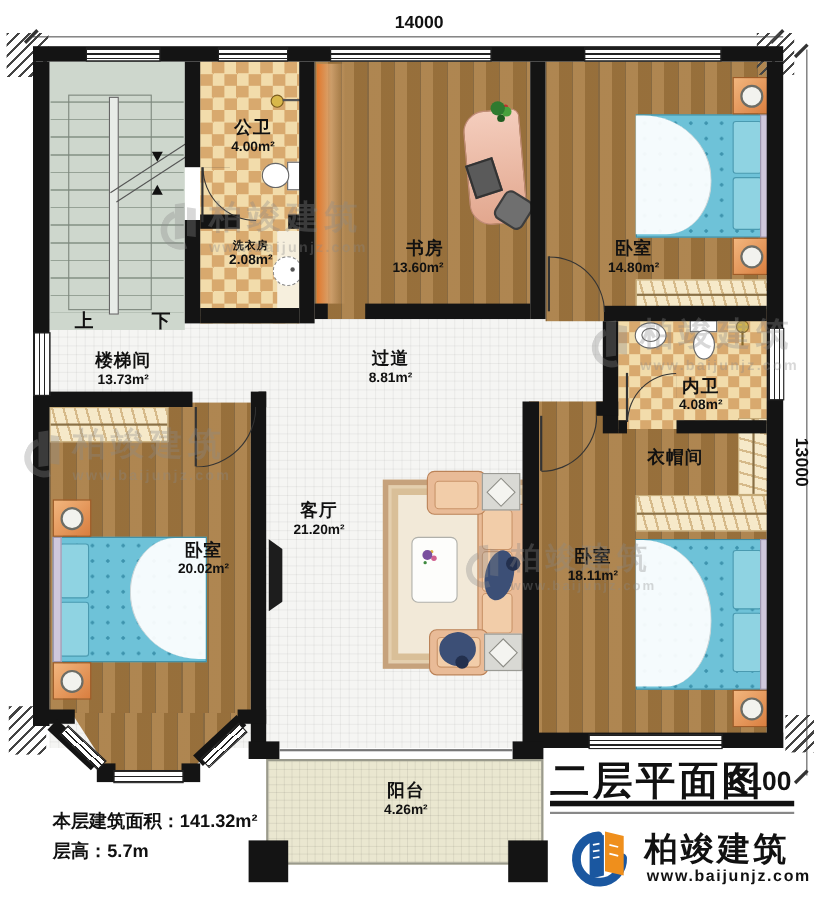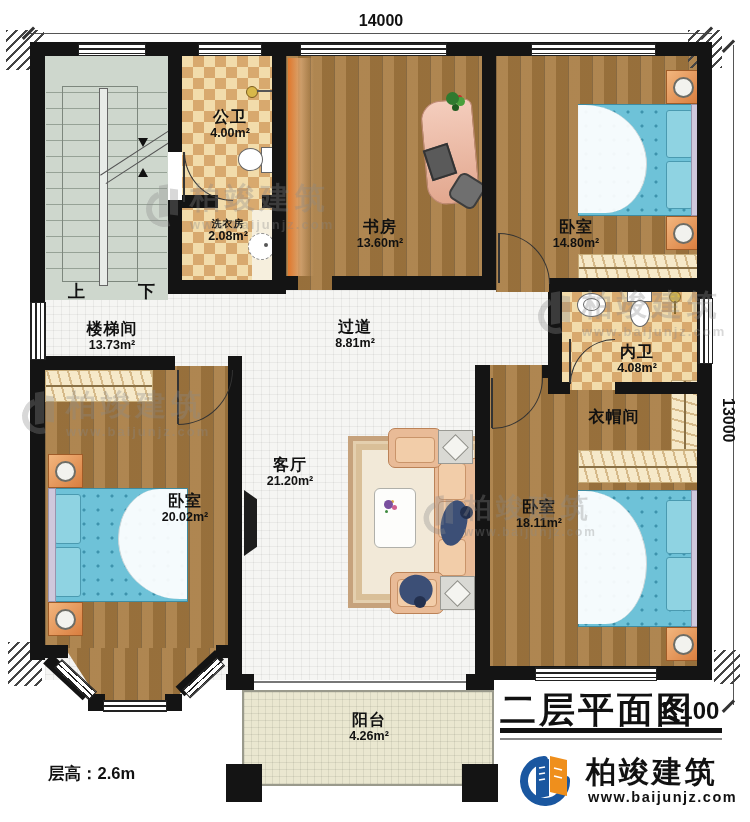--- a/index.html
+++ b/index.html
@@ -273,21 +273,21 @@
       <div class="rarea">13.73m²</div>
     </div>
   <div class="rlabel" style="left:230px;top:108px;">
     <div class="rname">公卫</div>
       <div class="rarea">4.00m²</div>
     </div>
   <div class="rlabel" style="left:228px;top:218px;">
     <div class="rname" style="font-size:10px">洗衣房</div>
       <div class="rarea">2.08m²</div>
     </div>
-  <div class="rlabel" style="left:380px;top:218px;">
+  <div class="rlabel" style="left:380px;top:218px;text-align:right;">
     <div class="rname">书房</div>
       <div class="rarea">13.60m²</div>
     </div>
   <div class="rlabel" style="left:576px;top:218px;">
     <div class="rname">卧室</div>
       <div class="rarea">14.80m²</div>
     </div>
   <div class="rlabel" style="left:355px;top:318px;">
     <div class="rname">过道</div>
       <div class="rarea">8.81m²</div>
@@ -364,22 +364,24 @@
         <div class="wm-sw"></div>
         <div class="wm-b1"></div>
         <div class="wm-b2"></div>
       </div>
     <div>
         <div class="wm-brand">柏竣建筑</div>
         <div class="wm-site">www.baijunjz.com</div>
       </div>
   </div>
 
+  <div class="infoline" style="left:48px;top:736px;">
+    <span>本层建筑面积：</span><span>141.32m²</span></div>
   <div class="infoline" style="left:48px;top:763px;">
-    <span>层高：</span><span>2.6m</span></div>
+    <span>层高：</span><span>5.7m</span></div>
 
   <div class="titlecn" style="left:500px;top:686px;">二层平面图</div>
   <div class="titlescale" style="left:658px;top:697px;">1:100</div>
   <div class="abs z4" style="left:500px;top:728px;width:222px;height:5px;background:#111;"></div>
   <div class="abs z4" style="left:500px;top:738px;width:222px;height:1.5px;background:#888;"></div>
 
   <div class="abs z4" style="left:514px;top:750px;width:62px;height:58px;">
     <svg width="62" height="58" viewBox="0 0 62 58">
       <path d="M30 10 A21 21 0 1 0 52 30" fill="none" stroke="#1a57a0" stroke-width="8" stroke-linecap="round"></path>
       <polygon points="36,6 53,10 53,46 36,42" fill="#ef8f1c"></polygon>

